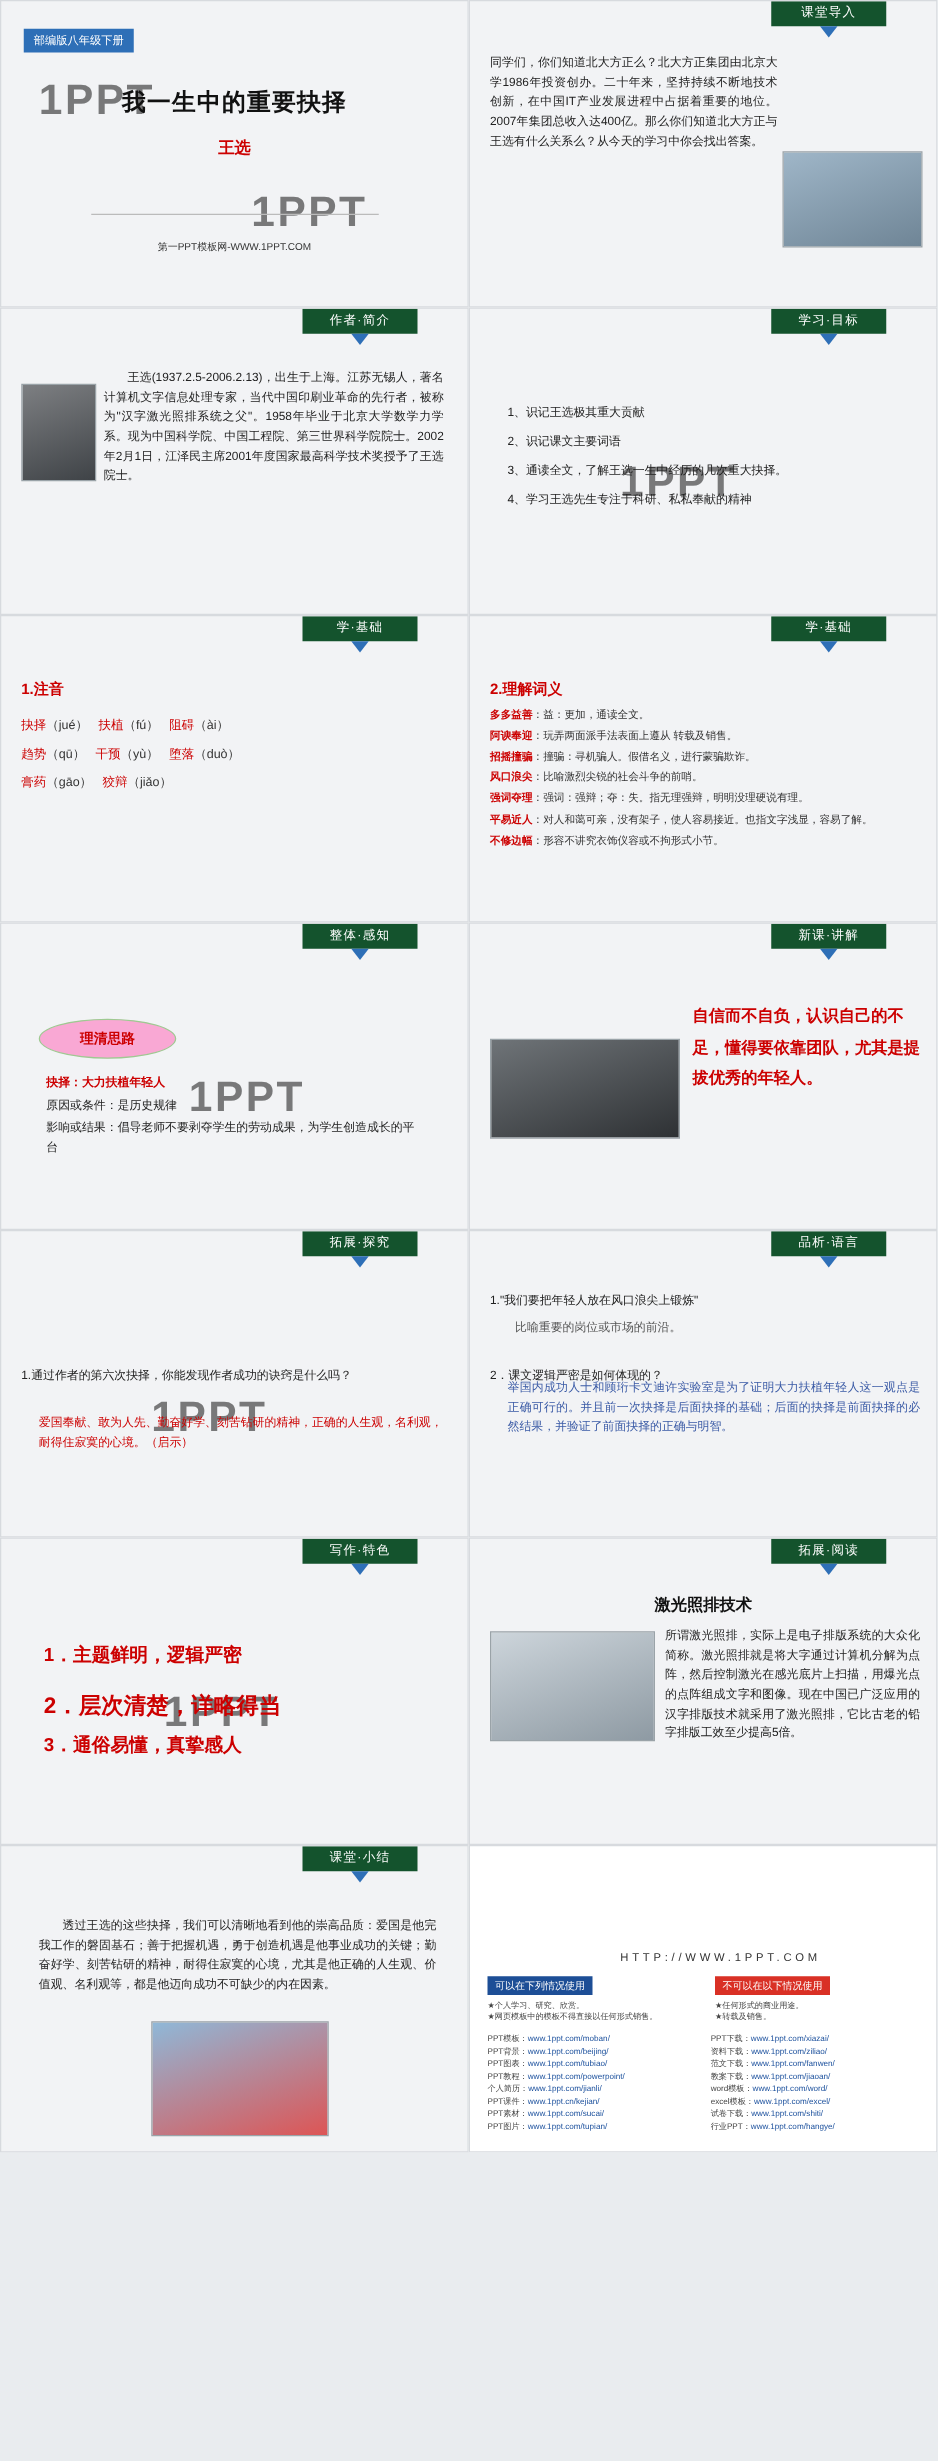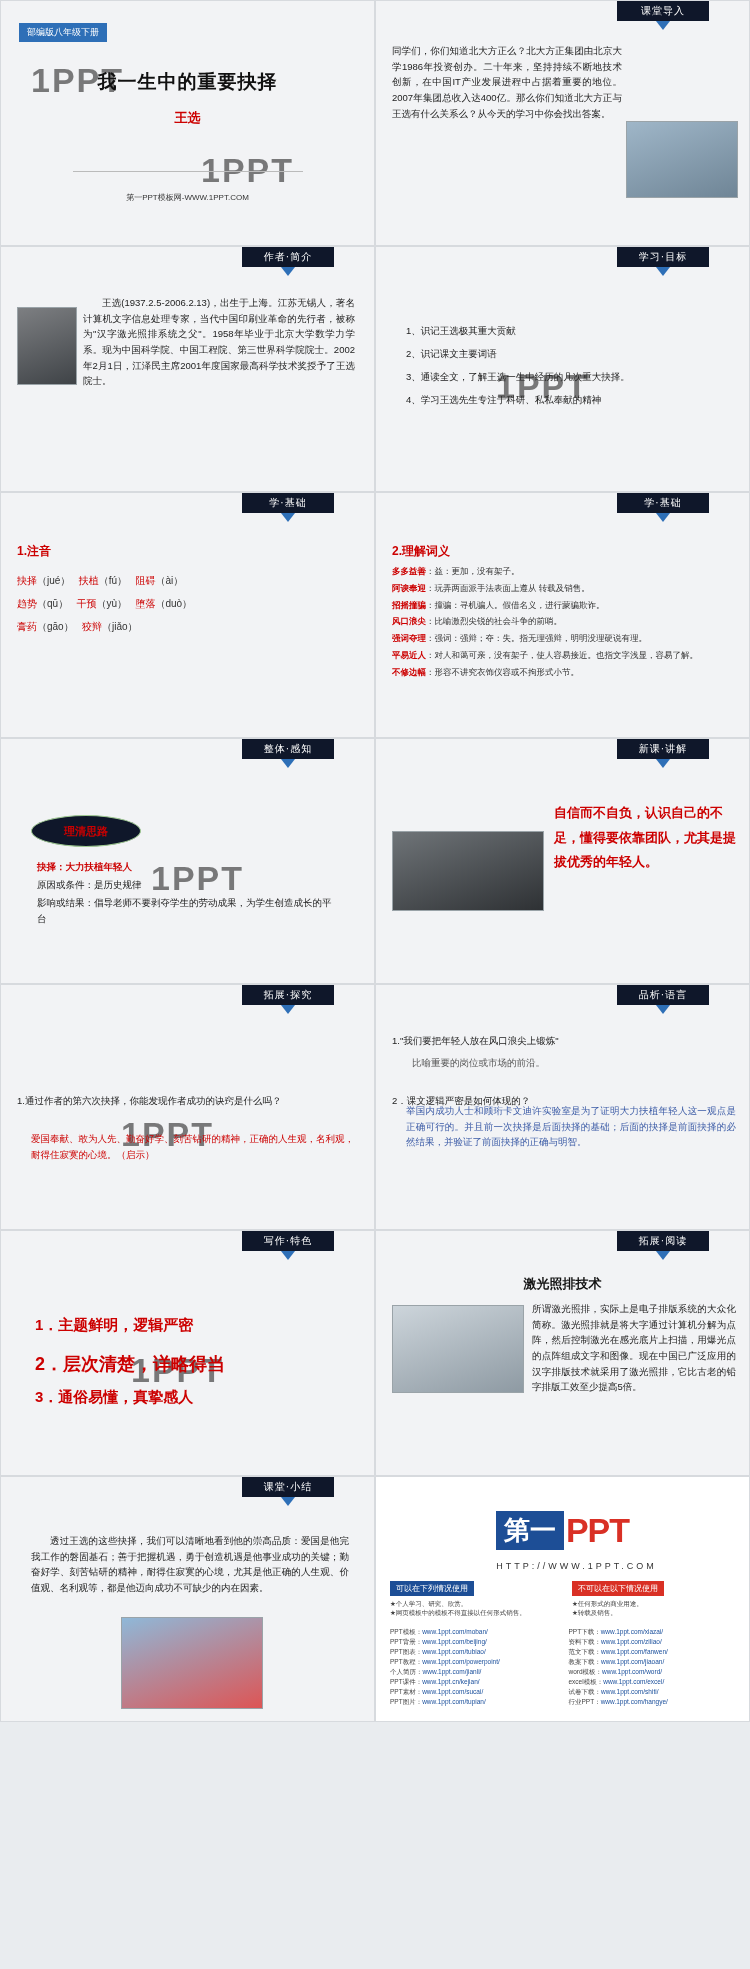--- a/index.html
+++ b/index.html
@@ -1,33 +1,33 @@
 <!DOCTYPE html>
 <html><head>
 <meta charset="utf-8">
 <style>
   html,body{margin:0;padding:0;background:#e9ecef;}
   body{width:750px;font-family:"Liberation Sans","DejaVu Sans",sans-serif;}
   .deck{display:grid;grid-template-columns:375px 375px;}
   .slide{position:relative;width:375px;height:246px;box-sizing:border-box;background:#f2f3f5;border:1px solid #d7dade;overflow:hidden;}
   .slide .bgwm{position:absolute;left:0;top:0;width:100%;height:100%;pointer-events:none;opacity:.5;}
   .bgwm span{position:absolute;color:#000000;font-size:34px;font-weight:bold;letter-spacing:2px;}
-  .banner{position:absolute;top:0;right:40px;width:92px;height:20px;background:#0f172a;color:#fff;font-size:10px;line-height:20px;text-align:center;letter-spacing:1px;}
+  .banner{position:absolute;top:0;right:40px;width:92px;height:20px;background:#14532d;color:#fff;font-size:10px;line-height:20px;text-align:center;letter-spacing:1px;}
   .banner:after{content:"";position:absolute;left:50%;margin-left:-7px;bottom:-9px;border-left:7px solid transparent;border-right:7px solid transparent;border-top:9px solid #2e6fb7;}
   .tag{position:absolute;left:18px;top:22px;background:#2e6fb7;color:#fff;font-size:9px;padding:3px 8px;}
   .title1{position:absolute;left:0;right:0;top:68px;text-align:center;font-size:19px;font-weight:bold;color:#111;letter-spacing:1px;}
   .author1{position:absolute;left:0;right:0;top:108px;text-align:center;font-size:13px;font-weight:bold;color:#c00;}
   .src1{position:absolute;left:0;right:0;top:170px;text-align:center;font-size:8px;color:#333;border-top:1px solid #bbb;padding-top:20px;width:230px;margin:0 auto;}
   .body{position:absolute;font-size:9.5px;line-height:1.65;color:#222;}
   .red{color:#c00;}
   .bold{font-weight:normal;}
   .kv{margin-bottom:4px;}
   .kv b{color:#c00;font-weight:bold;}
   .sec-h{position:absolute;font-size:12px;font-weight:bold;color:#c00;}
-  .ellipse{position:absolute;border-radius:50%;background:#0f172a;border:1px solid #9fc992;color:#c00;font-size:11px;font-weight:bold;text-align:center;}
+  .ellipse{position:absolute;border-radius:50%;background:#f9a8d4;border:1px solid #9fc992;color:#c00;font-size:11px;font-weight:bold;text-align:center;}
   .big-red{position:absolute;color:#c00;font-weight:bold;font-size:13px;line-height:1.9;}
   .ppt-logo{position:absolute;left:0;right:0;top:34px;text-align:center;}
   .ppt-logo .sq{display:inline-block;background:#1d4e96;color:#fff;font-size:26px;font-weight:bold;padding:2px 8px;vertical-align:middle;}
   .ppt-logo .pt{display:inline-block;color:#d93025;font-size:34px;font-weight:bold;vertical-align:middle;letter-spacing:-1px;margin-left:2px;}
   .ppt-url{position:absolute;left:0;right:0;top:84px;text-align:center;font-size:9px;color:#333;letter-spacing:3px;margin-left:28px;}
   .usebox{position:absolute;top:104px;font-size:8px;color:#333;}
   .usehdr{background:#1d4e96;color:#fff;padding:2px 6px;display:inline-block;font-size:8px;}
   .linkgrid{position:absolute;left:14px;top:150px;right:14px;font-size:6.5px;color:#1a4f9c;line-height:1.55;columns:2;column-gap:12px;}
   .linkgrid i{color:#444;font-style:normal;}
   .arrow{position:absolute;width:0;height:0;}
@@ -93,21 +93,21 @@
         <span class="red bold">膏药</span>（<span>gāo</span>）&nbsp;&nbsp;
         <span class="red bold">狡辩</span>（<span>jiǎo</span>）
       </div>
     </div>
   </div>
 
   <div class="slide">
     <div class="banner">学·基础</div>
     <div class="sec-h" style="left:16px;top:50px;">2.理解词义</div>
     <div style="position:absolute;left:16px;top:72px;width:344px;font-size:8.5px;line-height:1.5;color:#333;">
-      <div class="kv"><b>多多益善</b>：<span>益：更加，没有架子。</span></div>
+      <div class="kv"><b>多多益善</b>：<span>益：更加，通读全文。</span></div>
       <div class="kv"><b>阿谀奉迎</b>：<span>玩弄两面派手法表面上遵从 转载及销售。</span></div>
       <div class="kv"><b>招摇撞骗</b>：<span>撞骗：寻机骗人。假借名义，进行蒙骗欺诈。</span></div>
       <div class="kv"><b>风口浪尖</b>：<span>比喻激烈尖锐的社会斗争的前哨。</span></div>
       <div class="kv"><b>强词夺理</b>：<span>强词：强辩；夺：失。指无理强辩，明明没理硬说有理。</span></div>
       <div class="kv"><b>平易近人</b>：<span>对人和蔼可亲，没有架子，使人容易接近。也指文字浅显，容易了解。</span></div>
       <div class="kv"><b>不修边幅</b>：<span>形容不讲究衣饰仪容或不拘形式小节。</span></div>
     </div>
   </div>
 
   <div class="slide">
@@ -161,23 +161,20 @@
     <div class="body bold" style="left:156px;top:70px;width:204px;text-align:justify;">所谓激光照排，实际上是电子排版系统的大众化简称。激光照排就是将大字通过计算机分解为点阵，然后控制激光在感光底片上扫描，用爆光点的点阵组成文字和图像。现在中国已广泛应用的汉字排版技术就采用了激光照排，它比古老的铅字排版工效至少提高5倍。</div>
   </div>
 
   <div class="slide">
     <div class="banner">课堂·小结</div>
     <div class="body" style="left:30px;top:56px;width:318px;text-align:justify;text-indent:19px;">透过王选的这些抉择，我们可以清晰地看到他的崇高品质：爱国是他完我工作的磐固基石；善于把握机遇，勇于创造机遇是他事业成功的关键；勤奋好学、刻苦钻研的精神，耐得住寂寞的心境，尤其是他正确的人生观、价值观、名利观等，都是他迈向成功不可缺少的内在因素。</div>
     <div class="imgph" style="left:120px;top:140px;width:140px;height:90px;background:linear-gradient(160deg,#8fb8d8,#d55);"></div>
   </div>
 
   <div class="slide" style="background:#fff;">
-    <div class="ppt-logo">
-      <span class="sq">第一</span><span class="pt">PPT</span>
-    </div>
     <div class="ppt-url">HTTP://WWW.1PPT.COM</div>
     <div class="usebox" style="left:14px;width:170px;">
       <div class="usehdr">可以在下列情况使用</div>
       <div style="white-space:pre-line;margin-top:4px;font-size:6.5px;color:#444;">★个人学习、研究、欣赏。
 ★网页模板中的模板不得直接以任何形式销售。</div>
     </div>
     <div class="usebox" style="left:196px;width:170px;">
       <div class="usehdr" style="background:#d93025;">不可以在以下情况使用</div>
       <div style="white-space:pre-line;margin-top:4px;font-size:6.5px;color:#444;">★任何形式的商业用途。
 ★转载及销售。</div>

